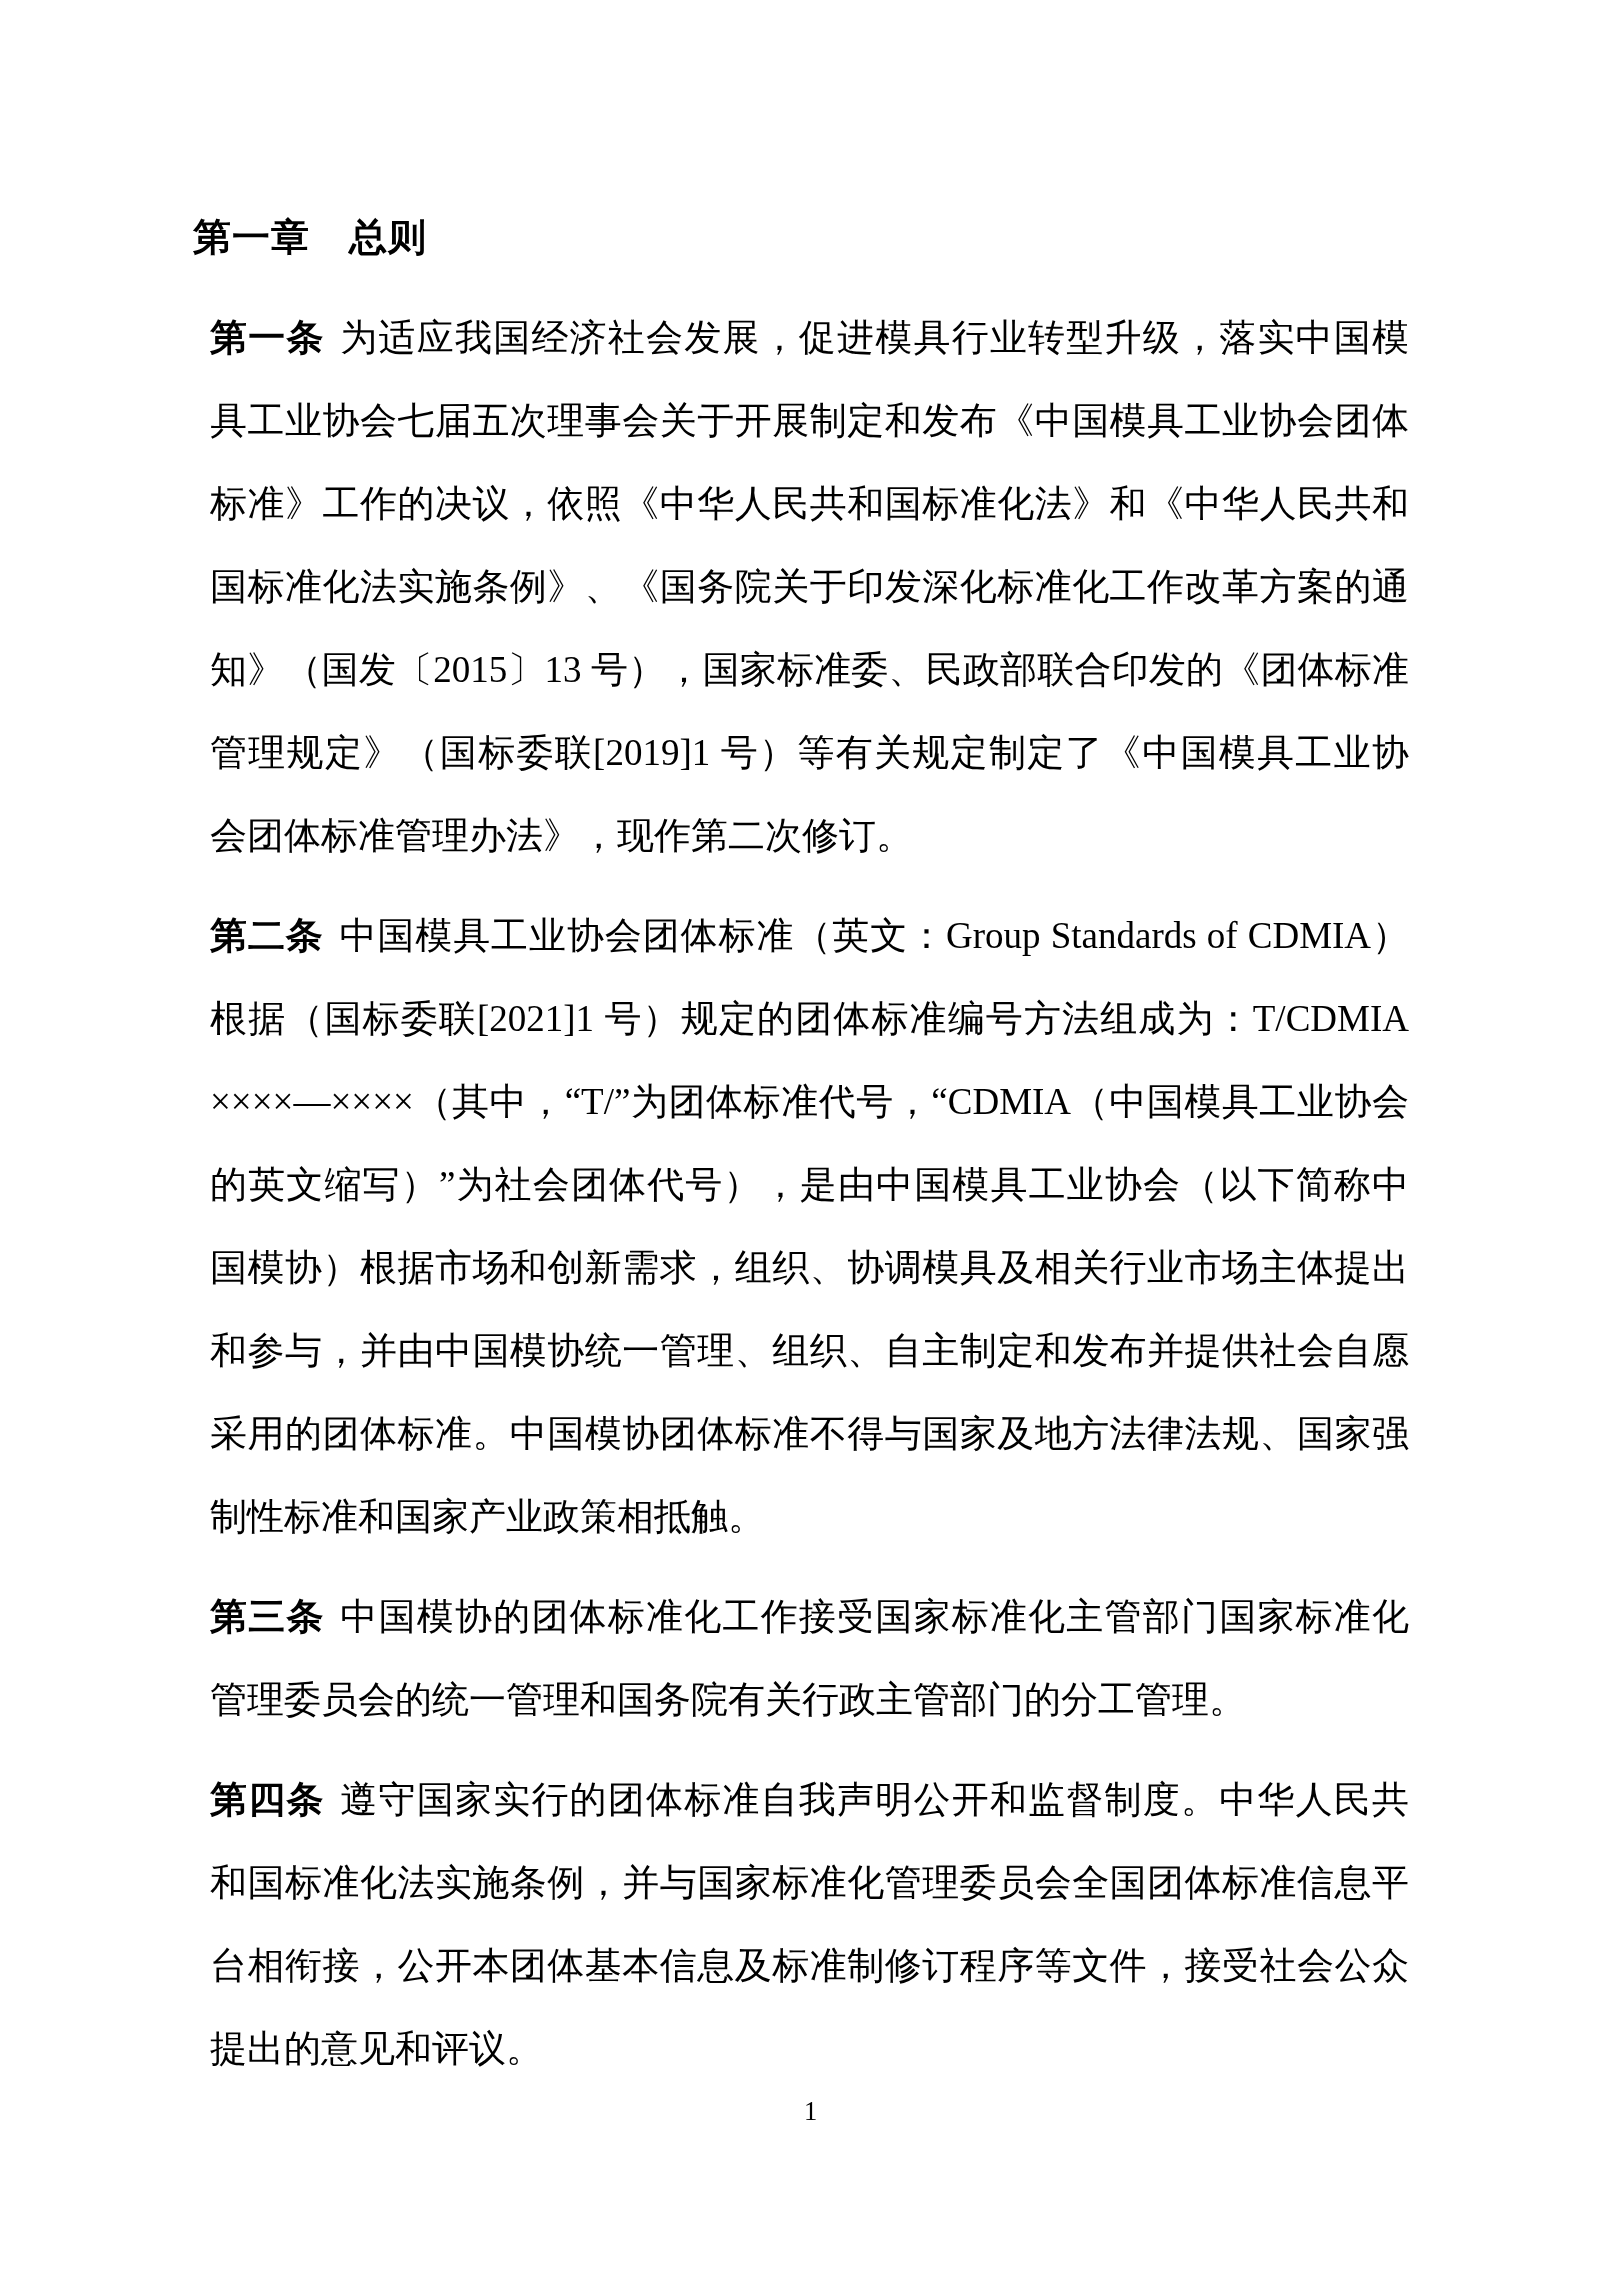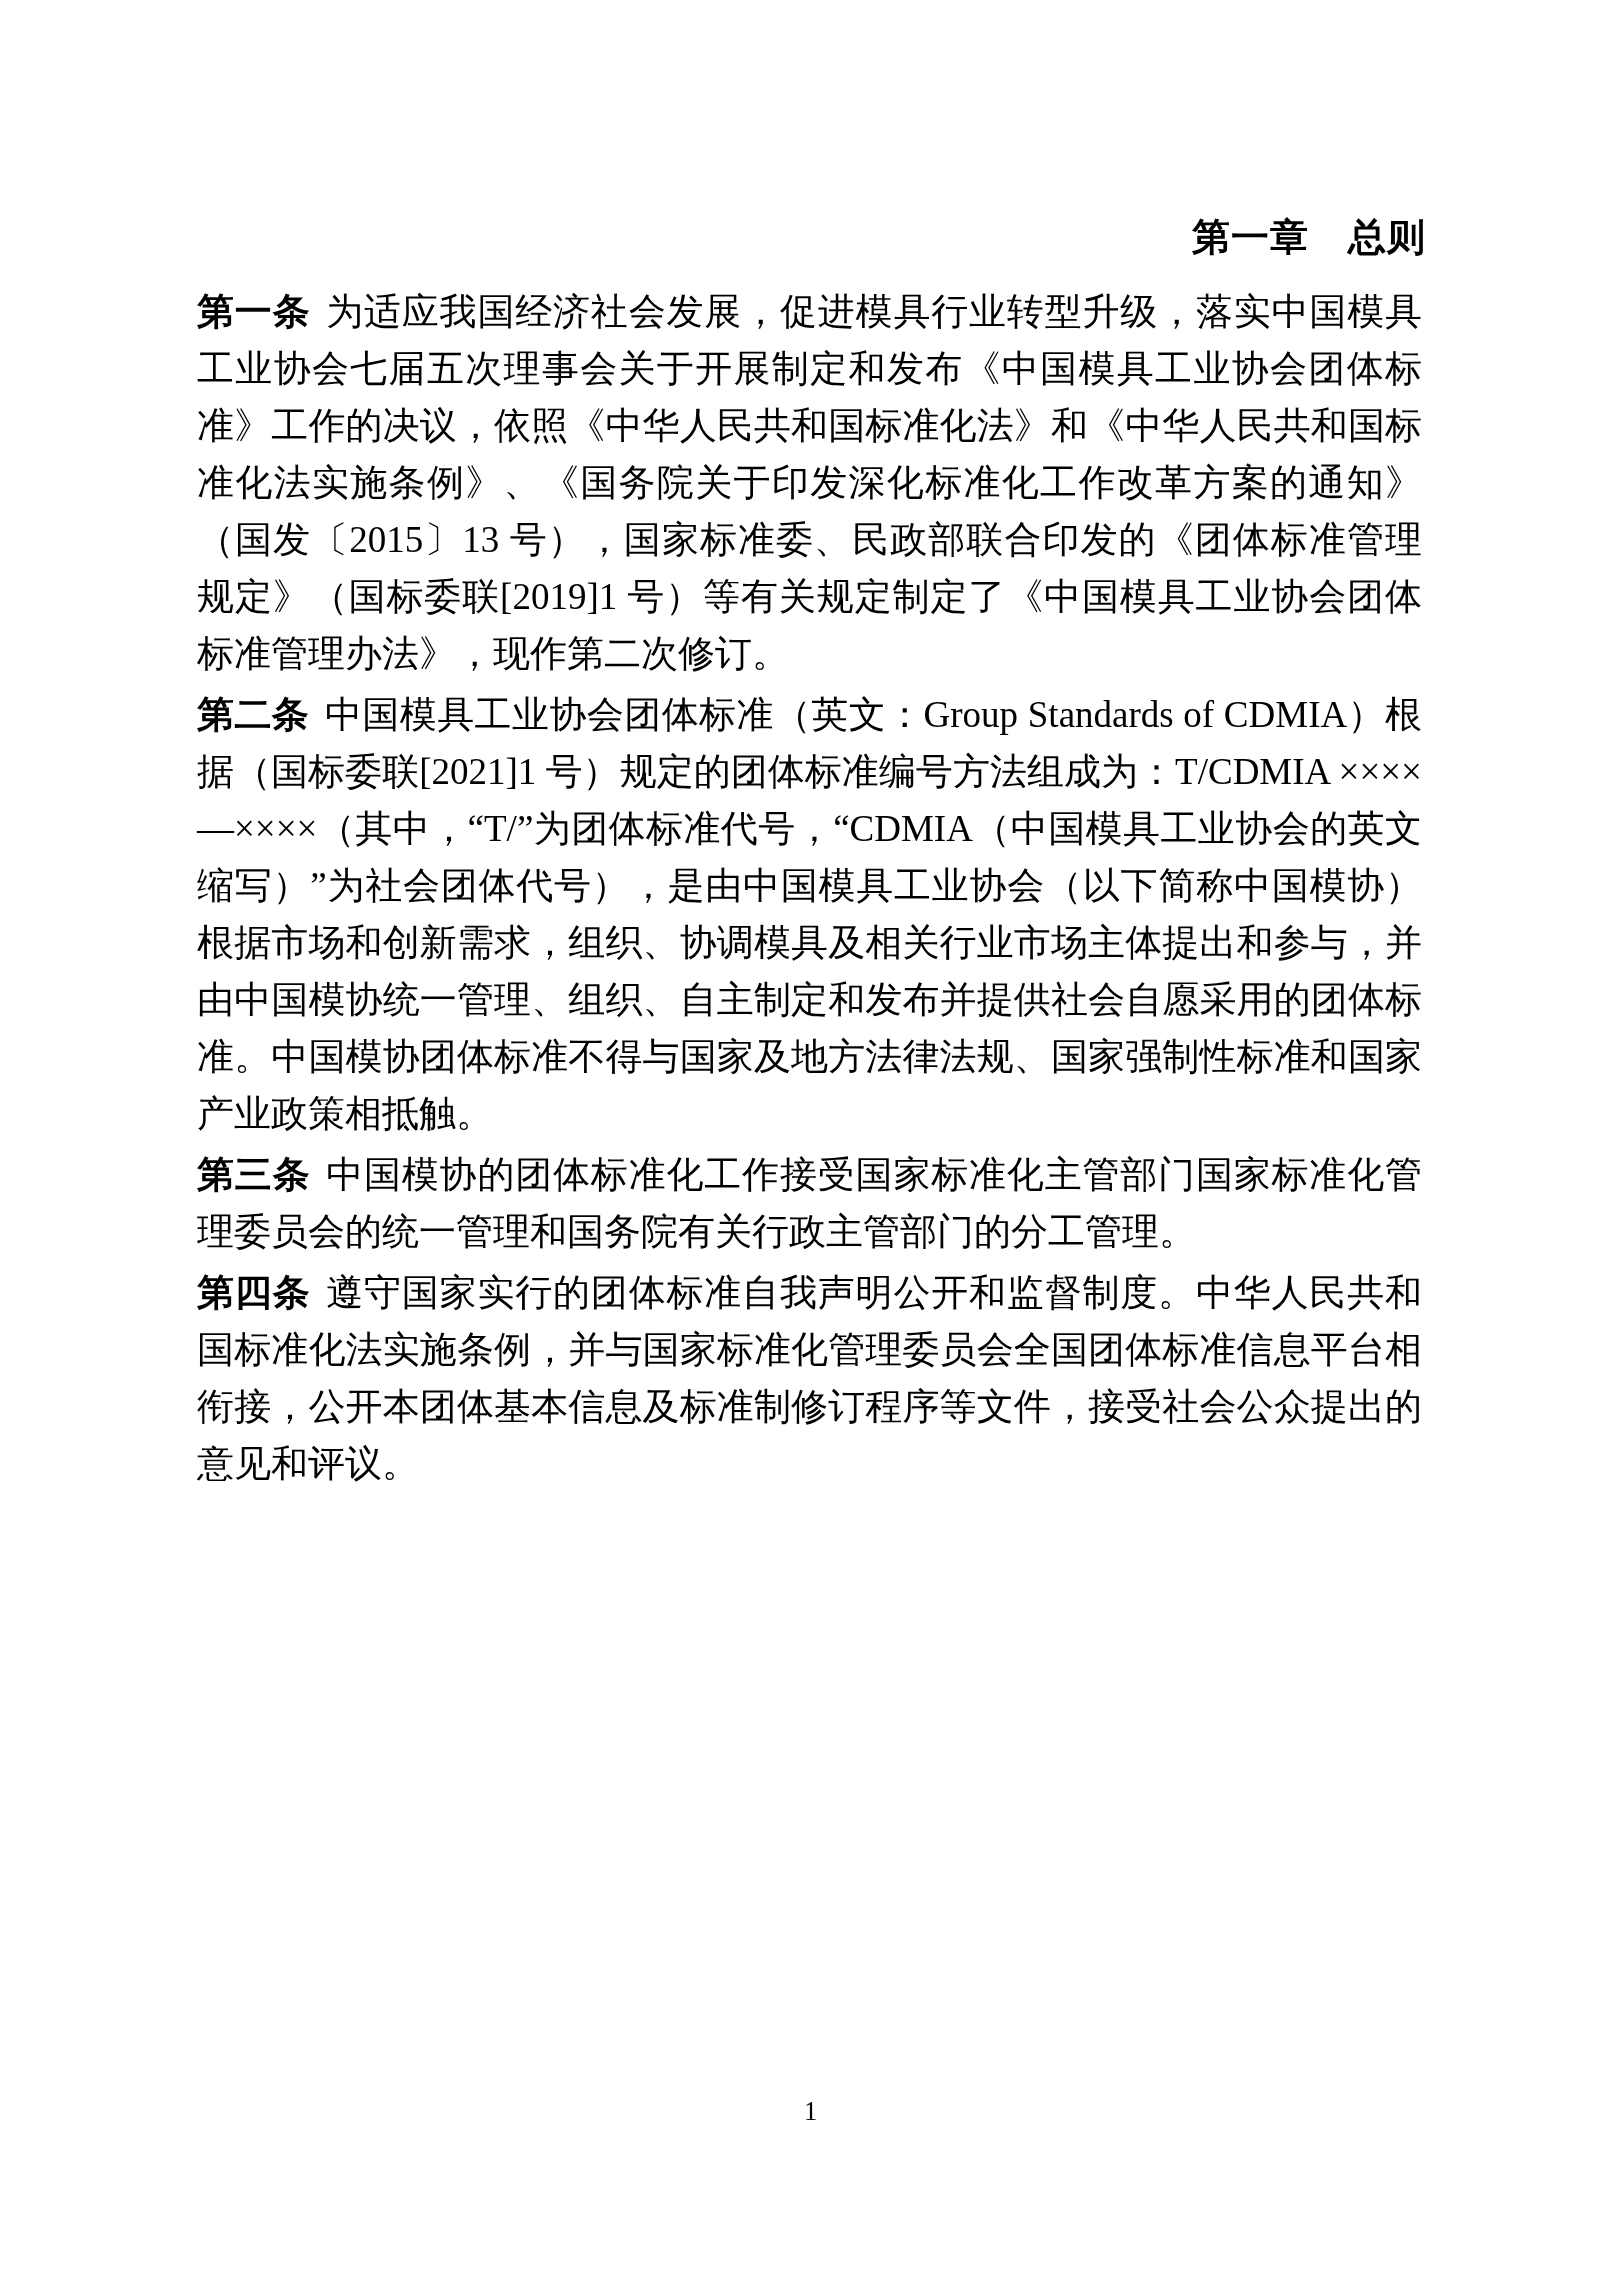--- a/index.html
+++ b/index.html
@@ -20,27 +20,27 @@
     position: absolute;
     left: 193px;
     top: 196px;
     width: 1233px;
   }
   .chapter-title {
     margin: 0;
     font-size: 38px;
     line-height: 83px;
     font-weight: bold;
-    text-align: right;
+    text-align: left;
     letter-spacing: 1px;
   }
   .para {
-    margin: 4px;
+    margin: 17px;
     font-size: 37px;
-    line-height: 57px;
+    line-height: 83px;
     text-align: justify;
     text-justify: inter-ideograph;
   }
   .article-label {
     font-weight: bold;
     margin-right: 15.7px;
   }
   .page-number {
     position: absolute;
     left: 0;

